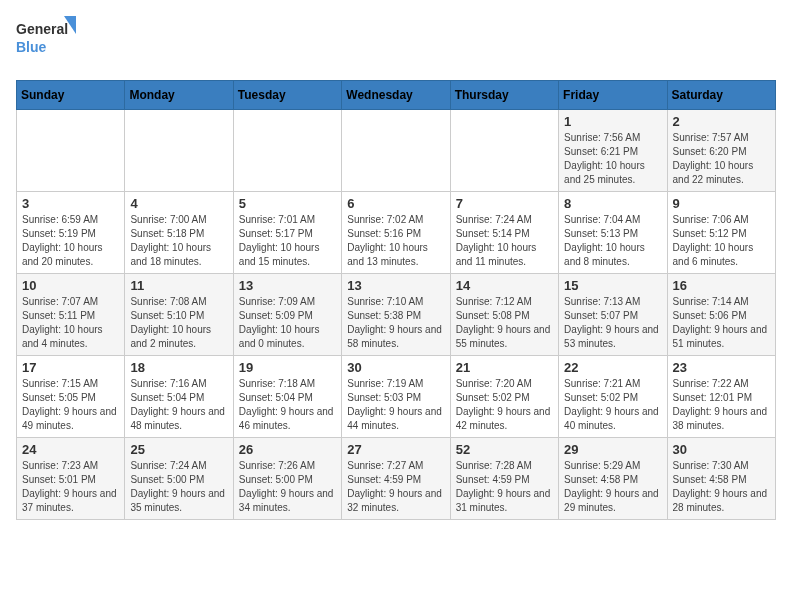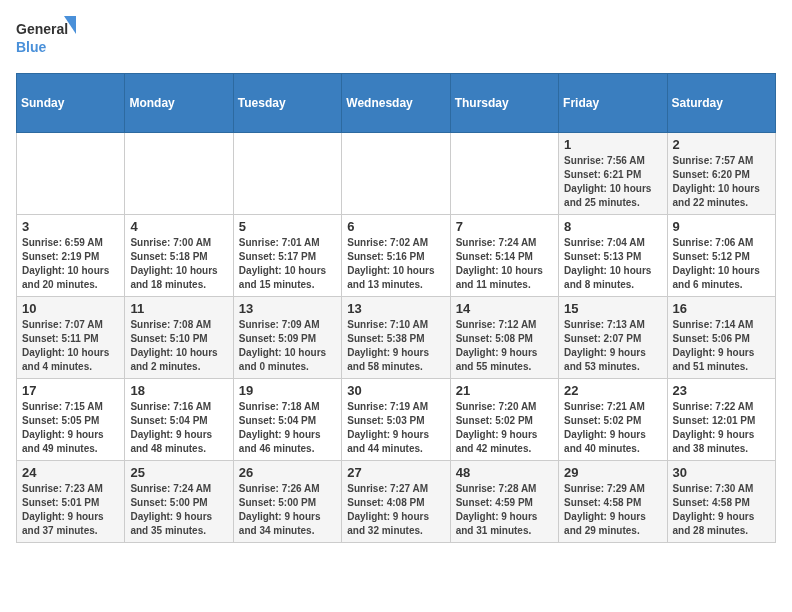--- a/index.html
+++ b/index.html
@@ -7,21 +7,21 @@
       font-family: Arial, sans-serif;
       background: #fff;
       width: 792px;
       min-height: 612px;
       padding: 16px;
     }
     .header-area {
       display: flex;
       justify-content: space-between;
       align-items: flex-start;
-      margin-bottom: 13px;
+      margin-bottom: 20px;
     }
     .logo {
       display: flex;
       align-items: center;
       gap: 4px;
     }
     .title-block {
       text-align: right;
     }
     .calendar-title {
@@ -33,24 +33,24 @@
       font-size: 14px;
       color: #555;
     }
     table {
       width: 100%;
       border-collapse: collapse;
       table-layout: fixed;
     }
     thead th {
       background-color: #3a7ebf;
-      color: #ffffff;
+      color: #000000;
       font-size: 12px;
       font-weight: bold;
-      padding: 22px 4px;
+      padding: 7px 4px;
       text-align: left;
       border: 1px solid #2d6aa0;
     }
     tbody td {
       border: 1px solid #ccc;
       vertical-align: top;
       padding: 4px 5px;
       font-size: 10.5px;
       color: #333;
       height: 82px;
@@ -62,21 +62,20 @@
     .day-number {
       font-weight: bold;
       font-size: 13px;
       display: block;
       margin-bottom: 2px;
     }
     .day-info {
       font-size: 10px;
       color: #444;
       line-height: 1.4;
-      font-weight: bold;
     }
     .empty-cell {
       background: #fff !important;
     }
   </style>
 </head>
 <body>
 
 <div class="header-area">
   <div class="logo">
@@ -121,21 +120,21 @@
           <span class="day-number">2</span>
           <div class="day-info">Sunrise: 7:57 AM
 Sunset: 6:20 PM
 Daylight: 10 hours and 22 minutes.</div>
         </td>
       </tr>
       <tr>
         <td>
           <span class="day-number">3</span>
           <div class="day-info">Sunrise: 6:59 AM
-Sunset: 2:19 PM
+Sunset: 5:19 PM
 Daylight: 10 hours and 20 minutes.</div>
         </td>
         <td>
           <span class="day-number">4</span>
           <div class="day-info">Sunrise: 7:00 AM
 Sunset: 5:18 PM
 Daylight: 10 hours and 18 minutes.</div>
         </td>
         <td>
           <span class="day-number">5</span>
@@ -195,21 +194,21 @@
         </td>
         <td>
           <span class="day-number">14</span>
           <div class="day-info">Sunrise: 7:12 AM
 Sunset: 5:08 PM
 Daylight: 9 hours and 55 minutes.</div>
         </td>
         <td>
           <span class="day-number">15</span>
           <div class="day-info">Sunrise: 7:13 AM
-Sunset: 2:07 PM
+Sunset: 5:07 PM
 Daylight: 9 hours and 53 minutes.</div>
         </td>
         <td>
           <span class="day-number">16</span>
           <div class="day-info">Sunrise: 7:14 AM
 Sunset: 5:06 PM
 Daylight: 9 hours and 51 minutes.</div>
         </td>
       </tr>
       <tr>
@@ -271,32 +270,32 @@
         </td>
         <td>
           <span class="day-number">26</span>
           <div class="day-info">Sunrise: 7:26 AM
 Sunset: 5:00 PM
 Daylight: 9 hours and 34 minutes.</div>
         </td>
         <td>
           <span class="day-number">27</span>
           <div class="day-info">Sunrise: 7:27 AM
-Sunset: 4:08 PM
+Sunset: 4:59 PM
 Daylight: 9 hours and 32 minutes.</div>
         </td>
         <td>
-          <span class="day-number">48</span>
+          <span class="day-number">52</span>
           <div class="day-info">Sunrise: 7:28 AM
 Sunset: 4:59 PM
 Daylight: 9 hours and 31 minutes.</div>
         </td>
         <td>
           <span class="day-number">29</span>
-          <div class="day-info">Sunrise: 7:29 AM
+          <div class="day-info">Sunrise: 5:29 AM
 Sunset: 4:58 PM
 Daylight: 9 hours and 29 minutes.</div>
         </td>
         <td>
           <span class="day-number">30</span>
           <div class="day-info">Sunrise: 7:30 AM
 Sunset: 4:58 PM
 Daylight: 9 hours and 28 minutes.</div>
         </td>
       </tr>

